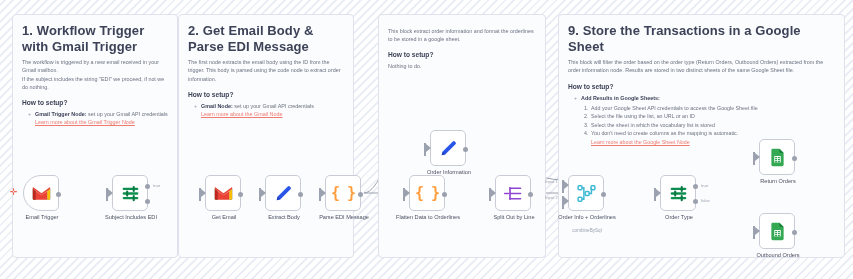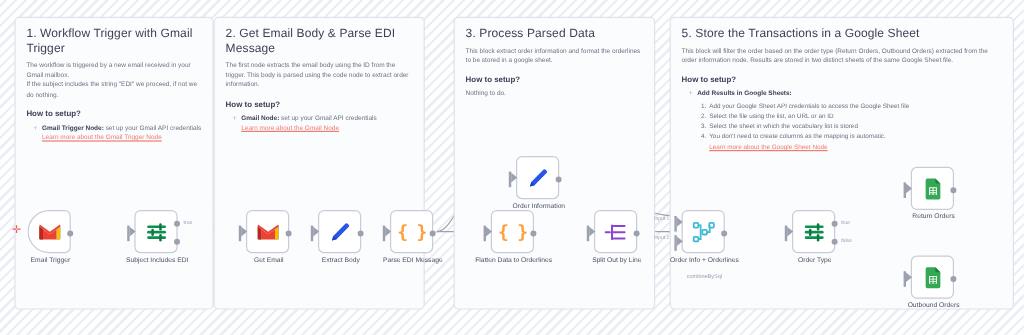--- a/index.html
+++ b/index.html
@@ -17,21 +17,21 @@
 
   
   .panel{
     position:absolute;
     background:#fbfcfe;
     border:1px solid #dfe2ec;
     border-radius:4px;
     box-sizing:border-box;
   }
   .p-title{
-    font-size:10px;font-weight:normal;color:#3c4257;
+    font-size:13px;font-weight:bold;color:#3c4257;
     letter-spacing:.1px;line-height:1.2;
   }
   .p-body{
     font-size:5.4px;color:#6b7280;line-height:1.52;margin-top:4px;
   }
   .p-h2{
     font-size:6.6px;font-weight:bold;color:#3c4257;margin-top:8px;
   }
   .p-pad{padding:8px 9px 0 9px;}
   ul.p-list{margin:4px 0 0 0;padding-left:8px;list-style:none;}
@@ -173,30 +173,29 @@
         <li>
           <span class="b">Gmail Node:</span><span> set up your Gmail API credentials</span>
           <a class="lnk" href="#">Learn more about the Gmail Node</a>
         </li>
       </ul>
     </div>
   </div>
 
   <div class="panel" style="left:378px;top:14px;width:168px;height:244px;">
     <div class="p-pad">
-      <div class="p-title">3. Process Parsed Data</div>
       <div class="p-body">This block extract order information and format the orderlines to be stored in a google sheet.</div>
       <div class="p-h2">How to setup?</div>
       <div class="plain">Nothing to do.</div>
     </div>
   </div>
 
   <div class="panel" style="left:558px;top:14px;width:287px;height:244px;">
     <div class="p-pad">
-      <div class="p-title">5. Store the Transactions in a Google Sheet</div>
+      <div class="p-title">9. Store the Transactions in a Google Sheet</div>
       <div class="p-body">This block will filter the order based on the order type (Return Orders, Outbound Orders) extracted from the order information node. Results are stored in two distinct sheets of the same Google Sheet file.</div>
       <div class="p-h2">How to setup?</div>
       <ul class="p-list">
         <li>
           <span class="b">Add Results in Google Sheets:</span>
           <ol class="p-ol">
             <li>Add your Google Sheet API credentials to access the Google Sheet file</li>
             <li>Select the file using the list, an URL or an ID</li>
             <li>Select the sheet in which the vocabulary list is stored</li>
             <li>

